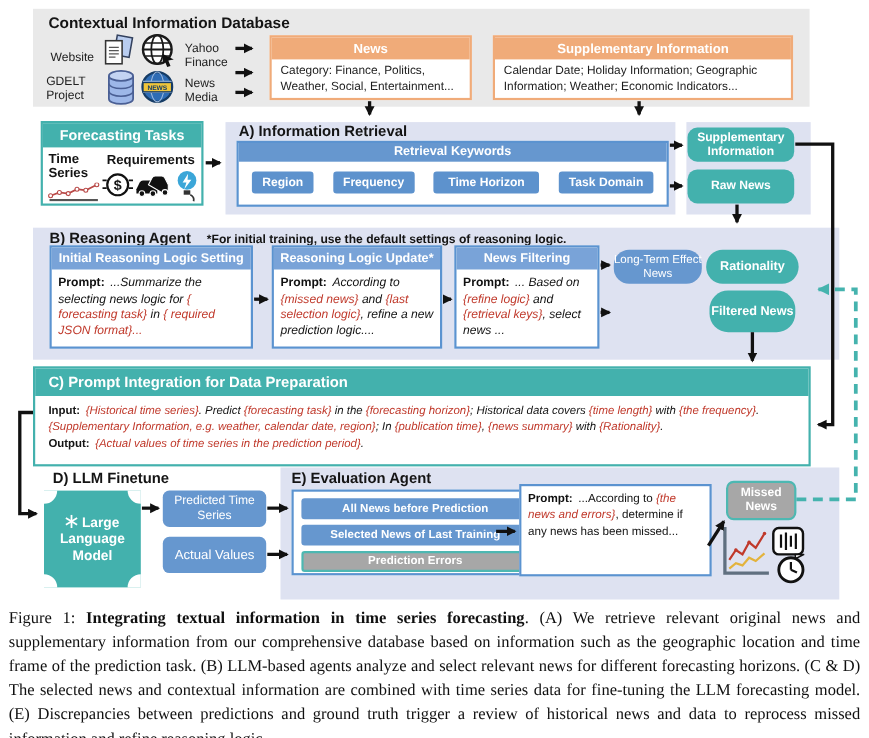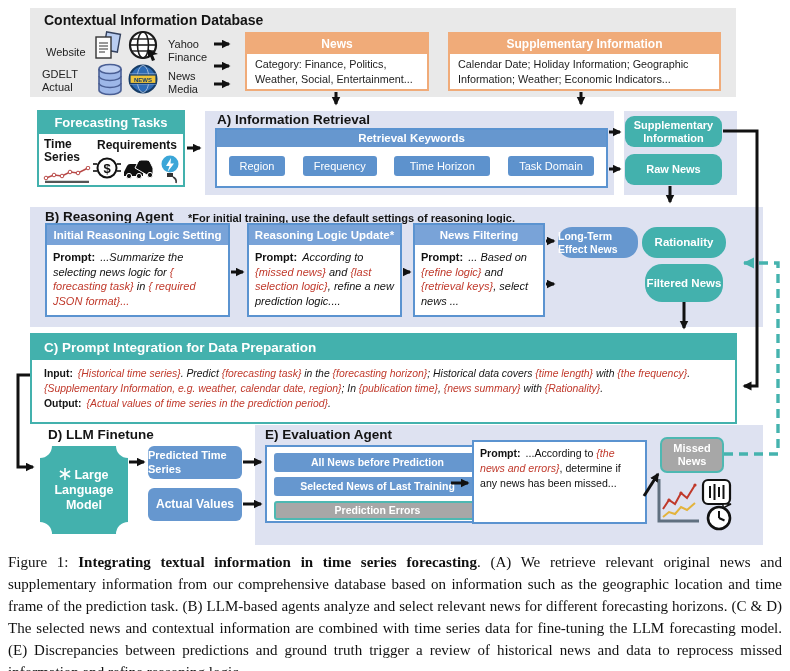--- a/index.html
+++ b/index.html
@@ -15,23 +15,23 @@
   .panel-title{font-weight:700;font-size:13.5px;white-space:nowrap}
   .lbl{font-size:11px;line-height:13px;color:#222}
   
   .obox{position:absolute;border:2px solid var(--orange);background:#fff}
   .obox-h{background:var(--orange);color:#fff;font-weight:700;font-size:12px;text-align:center;height:20px;line-height:20px}
   .obox-b{font-size:10.8px;line-height:1.4;padding:3px 8px;color:#1c1c1c}
   
   .bbox{position:absolute;border:2.5px solid var(--blueBorder);background:#fff}
   .bbox-h{background:var(--blueHdr);color:#fff;font-weight:700;font-size:11.5px;text-align:center;height:20px;line-height:20px}
   .bbox-b{font-size:11px;line-height:1.32;padding:5px 6px;color:#111}
-  .kw-btn{background:#5d92cd;color:#fff;font-weight:400;font-size:11px;text-align:center;border-radius:3px;padding:4px 0}
+  .kw-btn{background:#5d92cd;color:#fff;font-weight:700;font-size:11px;text-align:center;border-radius:3px;padding:4px 0}
   .teal-tag{position:absolute;background:var(--teal);color:#fff;font-weight:700;font-size:11px;line-height:13px;border-radius:9px;display:flex;align-items:center;justify-content:center;text-align:center}
-  .blue-pill{position:absolute;background:var(--blue);color:#fff;font-weight:700;font-size:10.5px;line-height:12.5px;border-radius:14px;display:flex;align-items:center;justify-content:center;text-align:left}
+  .blue-pill{position:absolute;background:var(--blue);color:#fff;font-weight:400;font-size:10.5px;line-height:12.5px;border-radius:14px;display:flex;align-items:center;justify-content:center;text-align:center}
   .gray-tag{position:absolute;background:var(--grayTag);border:2.5px solid #4db8b2;border-radius:7px;color:#fff;font-weight:700;font-size:11px;line-height:13px;display:flex;align-items:center;justify-content:center;text-align:center}
   .bar{height:19px;margin-bottom:5px;border-radius:3px;background:var(--blue);color:#fff;font-weight:700;font-size:10.5px;text-align:center;line-height:19px}
   .bar.gray{background:var(--grayTag);border:2px solid #4db8b2;line-height:15px}
   .seg-b{font-weight:700}
   .seg-bl{font-weight:700;margin-right:5px}
   .seg-i{font-style:italic}
   .seg-r{font-style:italic;color:var(--red)}
   .caption{position:absolute;left:8px;top:551px;width:774px;font-family:"Liberation Serif",serif;font-size:15px;line-height:1.47;text-align:justify;color:#101010}
   svg{display:block}
   .overlay{position:absolute;left:0;top:0;pointer-events:none;z-index:6}
@@ -39,21 +39,21 @@
 </style>
 </head>
 <body>
 
 <div class="page">
 
   <div class="panel" style="left:30px;top:8px;width:706px;height:89px;background:var(--gray)">
     <div class="panel-title abs" style="left:14px;top:4px;font-size:14px">Contextual Information Database</div>
 
     <div class="lbl abs" style="left:16px;top:38px">Website</div>
-    <div class="lbl abs" style="left:12px;top:60px;width:50px">GDELT Actual</div>
+    <div class="lbl abs" style="left:12px;top:60px;width:50px">GDELT Project</div>
     <div class="lbl abs" style="left:138px;top:30px;width:52px">Yahoo Finance</div>
     <div class="lbl abs" style="left:138px;top:62px;width:46px">News Media</div>
 
     <svg class="abs" style="left:62px;top:23px" width="32" height="32" viewBox="0 0 32 32">
       <rect x="13" y="2" width="14" height="18" fill="#b9cdf0" stroke="#33415e" stroke-width="1.4" transform="rotate(10 20 11)"></rect>
       <rect x="4" y="6" width="15" height="21" fill="#fdfdfd" stroke="#333" stroke-width="1.4"></rect>
       <line x1="7" y1="12" x2="16" y2="12" stroke="#555" stroke-width="1.2"></line>
       <line x1="7" y1="15" x2="16" y2="15" stroke="#555" stroke-width="1.2"></line>
       <line x1="7" y1="18" x2="16" y2="18" stroke="#555" stroke-width="1.2"></line>
       <line x1="7" y1="21" x2="13" y2="21" stroke="#555" stroke-width="1.2"></line>

